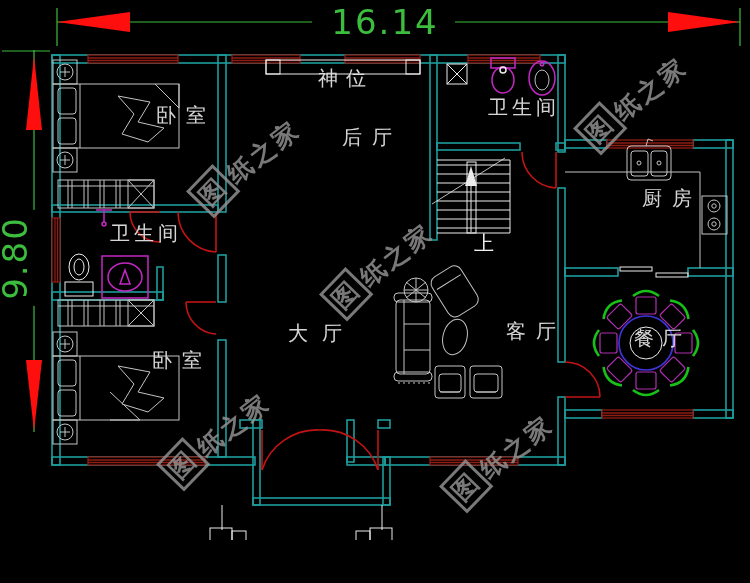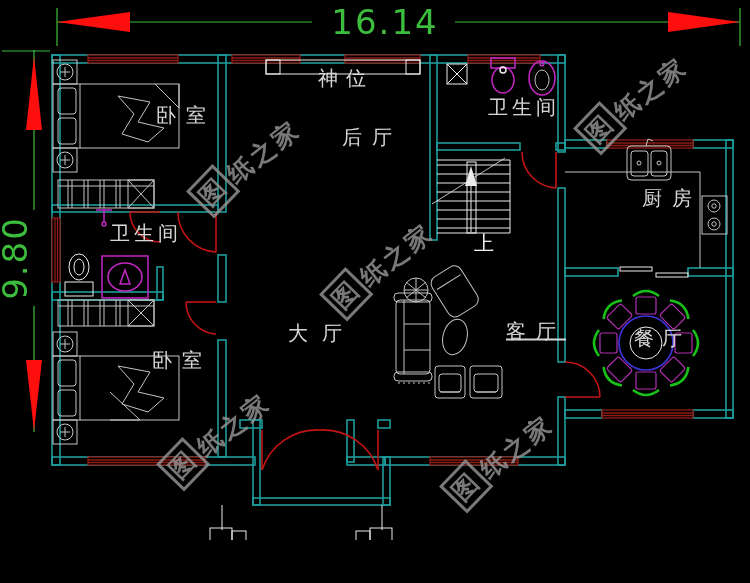--- a/index.html
+++ b/index.html
@@ -428,21 +428,21 @@
   <div class="dimtxt" style="left:385px;top:22px;">16.14</div>
   <div class="dimtxt vert" style="left:15px;top:258px;">9.80</div>
 
   <div class="lbl big" style="left:186px;top:115px;">卧室</div>
   <div class="lbl big" style="left:346px;top:78px;letter-spacing:8px;">神位</div>
   <div class="lbl big" style="left:372px;top:137px;">后厅</div>
   <div class="lbl mid" style="left:524px;top:107px;">卫生间</div>
   <div class="lbl big" style="left:672px;top:198px;">厨房</div>
   <div class="lbl mid" style="left:146px;top:233px;">卫生间</div>
   <div class="lbl big" style="left:322px;top:333px;letter-spacing:14px;font-size:20px;">大厅</div>
-  <div class="lbl big" style="left:536px;top:331px;text-decoration:underline;">客厅</div>
+  <div class="lbl big" style="left:536px;top:331px;">客厅</div>
   <div class="lbl big" style="left:662px;top:338px;letter-spacing:8px;">餐厅</div>
   <div class="lbl big" style="left:182px;top:360px;">卧室</div>
   <div class="uptxt" style="left:484px;top:243px;">上</div>
 
   <div class="wm" style="left:185px;top:145px;"><span class="boxed">图</span><span>纸之家</span></div>
   <div class="wm" style="left:572px;top:82px;"><span class="boxed">图</span><span>纸之家</span></div>
   <div class="wm" style="left:318px;top:248px;"><span class="boxed">图</span><span>纸之家</span></div>
   <div class="wm" style="left:155px;top:418px;"><span class="boxed">图</span><span>纸之家</span></div>
   <div class="wm" style="left:438px;top:440px;"><span class="boxed">图</span><span>纸之家</span></div>
 

